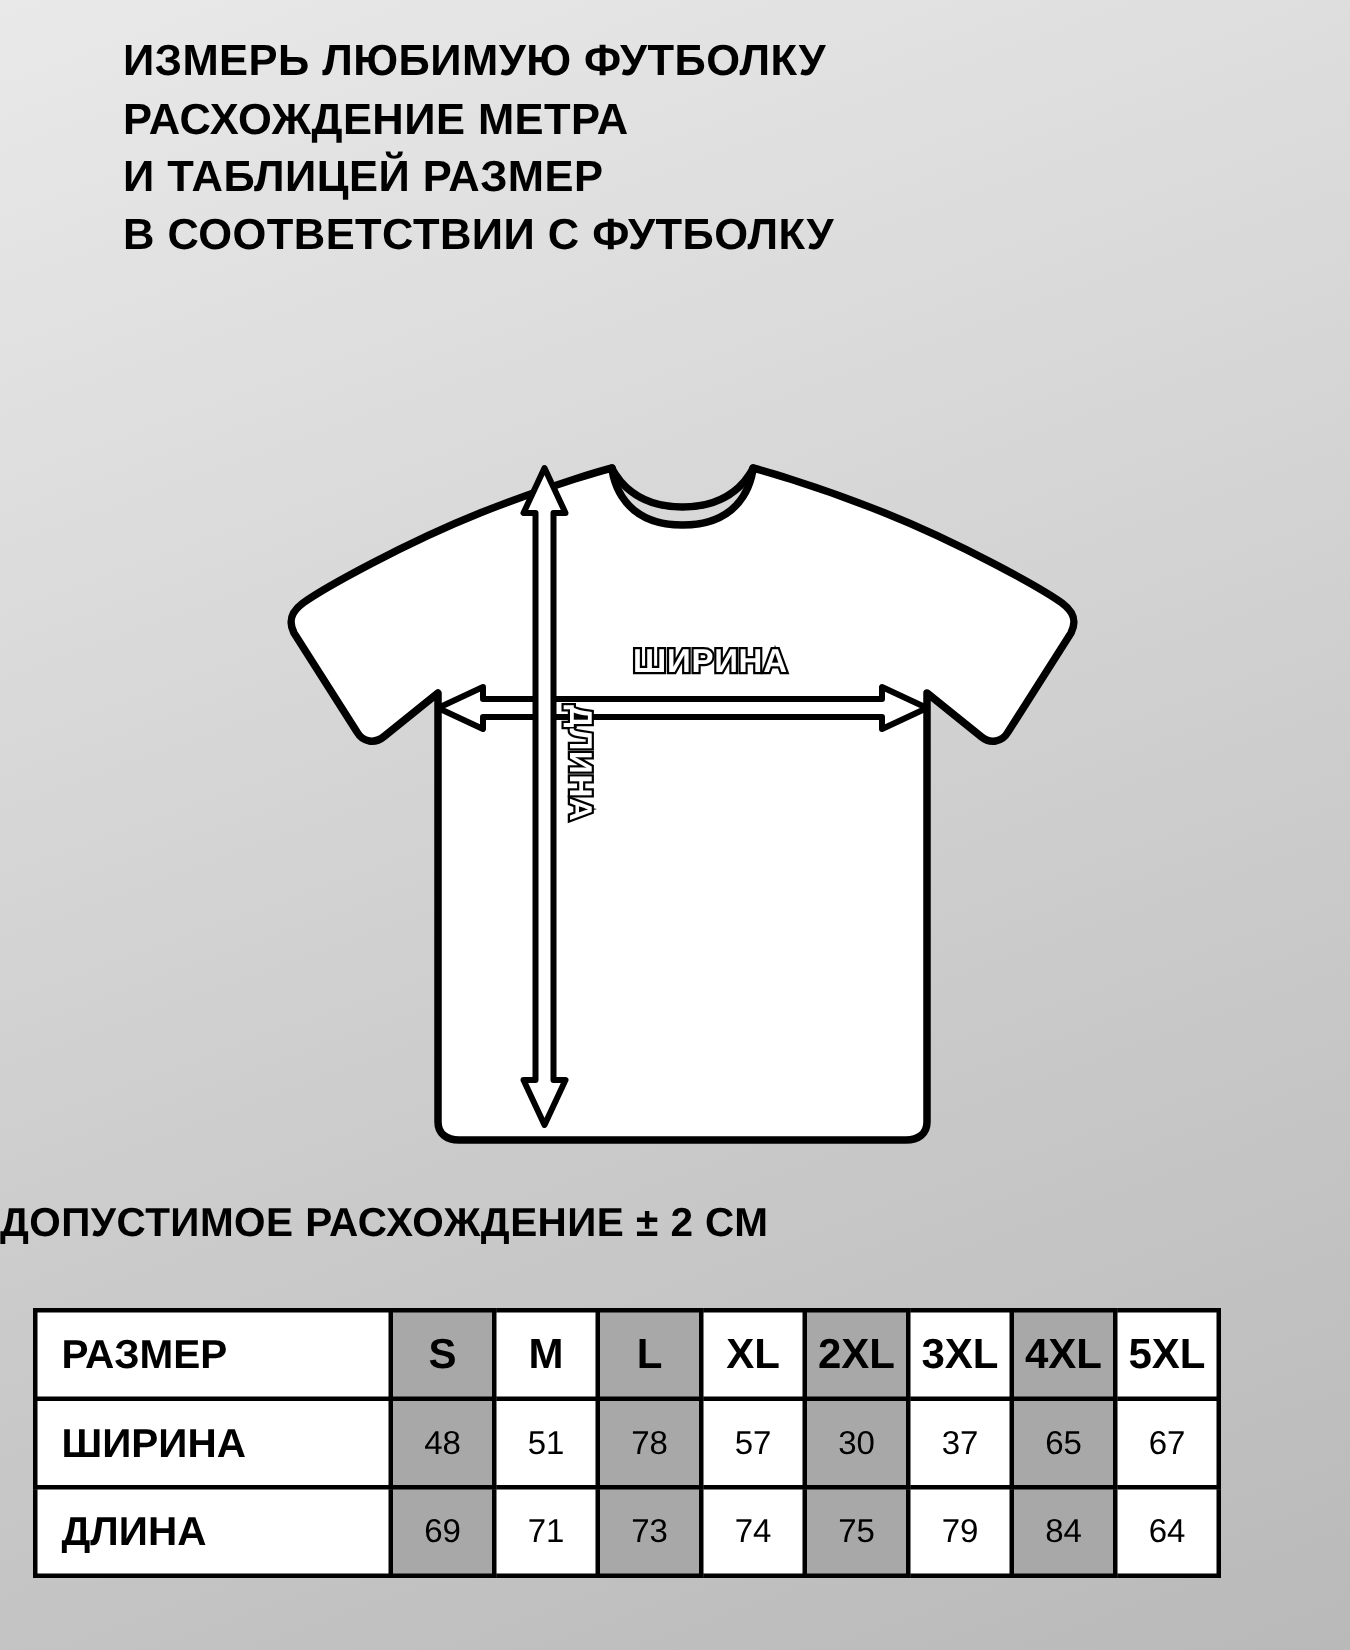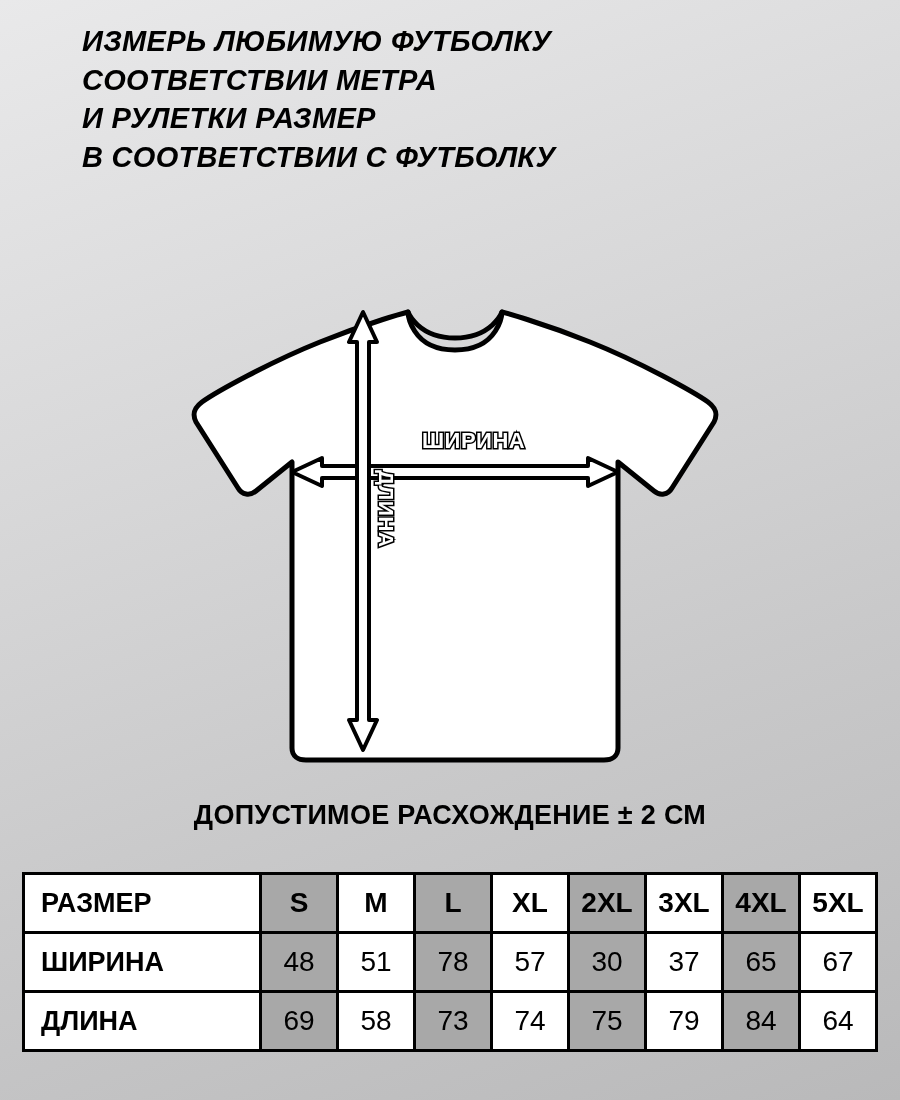--- a/index.html
+++ b/index.html
@@ -15,21 +15,20 @@
     overflow: hidden;
     color: #000;
   }
 
   
   .headline {
     position: absolute;
     left: 82px;
     top: 22px;
     width: 760px;
-    font-style: italic;
   }
   .headline-line {
     font-size: 29px;
     font-weight: bold;
     letter-spacing: 0.3px;
     line-height: 1.33;
     white-space: pre;
   }
 
   
@@ -64,32 +63,31 @@
     transform-origin: left top;
     font-size: 21px;
   }
 
   
   .tolerance {
     position: absolute;
     left: 0;
     right: 0;
     top: 800px;
-    text-align: center;
     font-size: 27px;
     font-weight: bold;
     letter-spacing: 0.3px;
   }
 
   
   .size-table {
     position: absolute;
     left: 22px;
     top: 872px;
-    width: 856px;
+    width: 792px;
     border-collapse: collapse;
     table-layout: fixed;
   }
   .size-table td {
     border: 3px solid #000;
     height: 56px;
     text-align: center;
     font-size: 27px;
     font-weight: bold;
     background: #fff;
@@ -101,34 +99,34 @@
     text-align: left;
     padding-left: 16px;
     width: 218px;
     background: #fff;
   }
   .size-table td.shade {
     background: #a8a8a8;
   }
   .size-table td.val {
     font-weight: normal;
-    font-size: 28px;
+    font-size: 22px;
   }
   .size-table td.hdr {
     font-weight: bold;
     font-size: 28px;
   }
 </style>
 </head>
 <body>
 
 <div class="headline">
   <div class="headline-line">ИЗМЕРЬ ЛЮБИМУЮ ФУТБОЛКУ</div>
-  <div class="headline-line">СООТВЕТСТВИИ МЕТРА</div>
-  <div class="headline-line">И РУЛЕТКИ РАЗМЕР</div>
+  <div class="headline-line">РАСХОЖДЕНИЕ МЕТРА</div>
+  <div class="headline-line">И ТАБЛИЦЕЙ РАЗМЕР</div>
   <div class="headline-line">В СООТВЕТСТВИИ С ФУТБОЛКУ</div>
 </div>
 
 <div class="diagram">
   <svg width="570" height="500" viewBox="0 0 570 500">
 
     <path d="M238 32
              C238 32 200 42 150 62
              C100 82 46 112 32 122
              C24 128 22 134 26 142
@@ -186,21 +184,21 @@
       <td class="val shade">78</td>
       <td class="val">57</td>
       <td class="val shade">30</td>
       <td class="val">37</td>
       <td class="val shade">65</td>
       <td class="val">67</td>
     </tr>
     <tr>
       <td class="rowhead">ДЛИНА</td>
       <td class="val shade">69</td>
-      <td class="val">58</td>
+      <td class="val">71</td>
       <td class="val shade">73</td>
       <td class="val">74</td>
       <td class="val shade">75</td>
       <td class="val">79</td>
       <td class="val shade">84</td>
       <td class="val">64</td>
     </tr>
   </tbody>
 </table>
 

